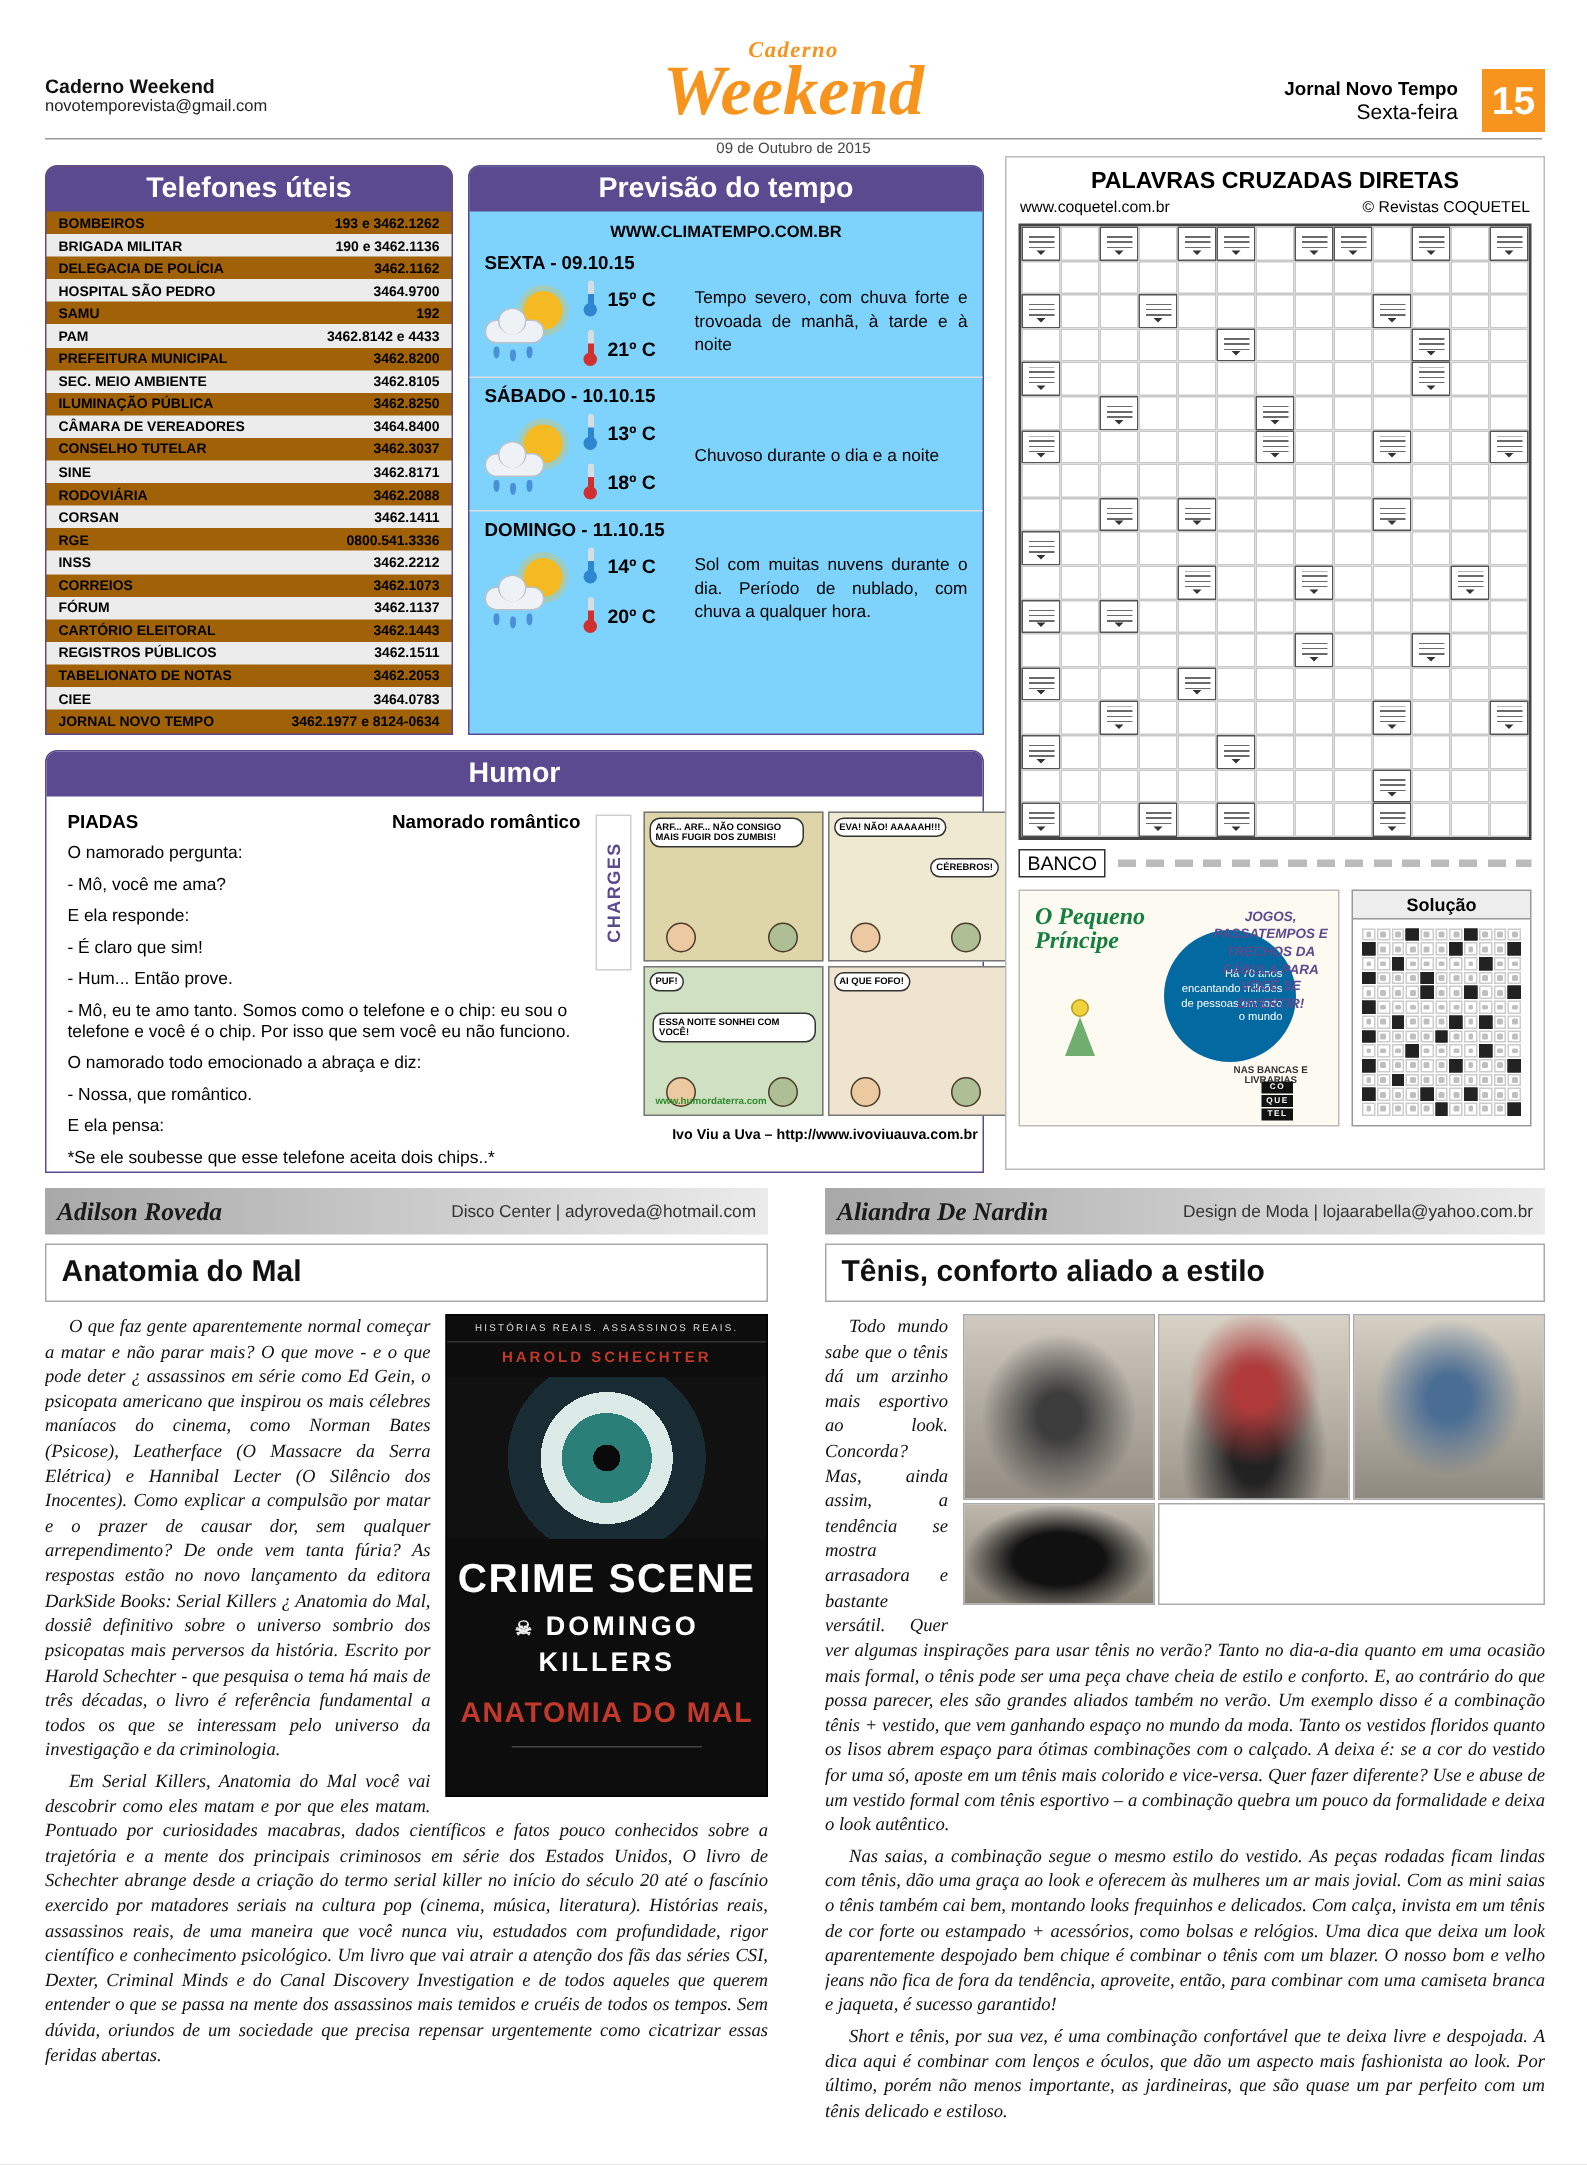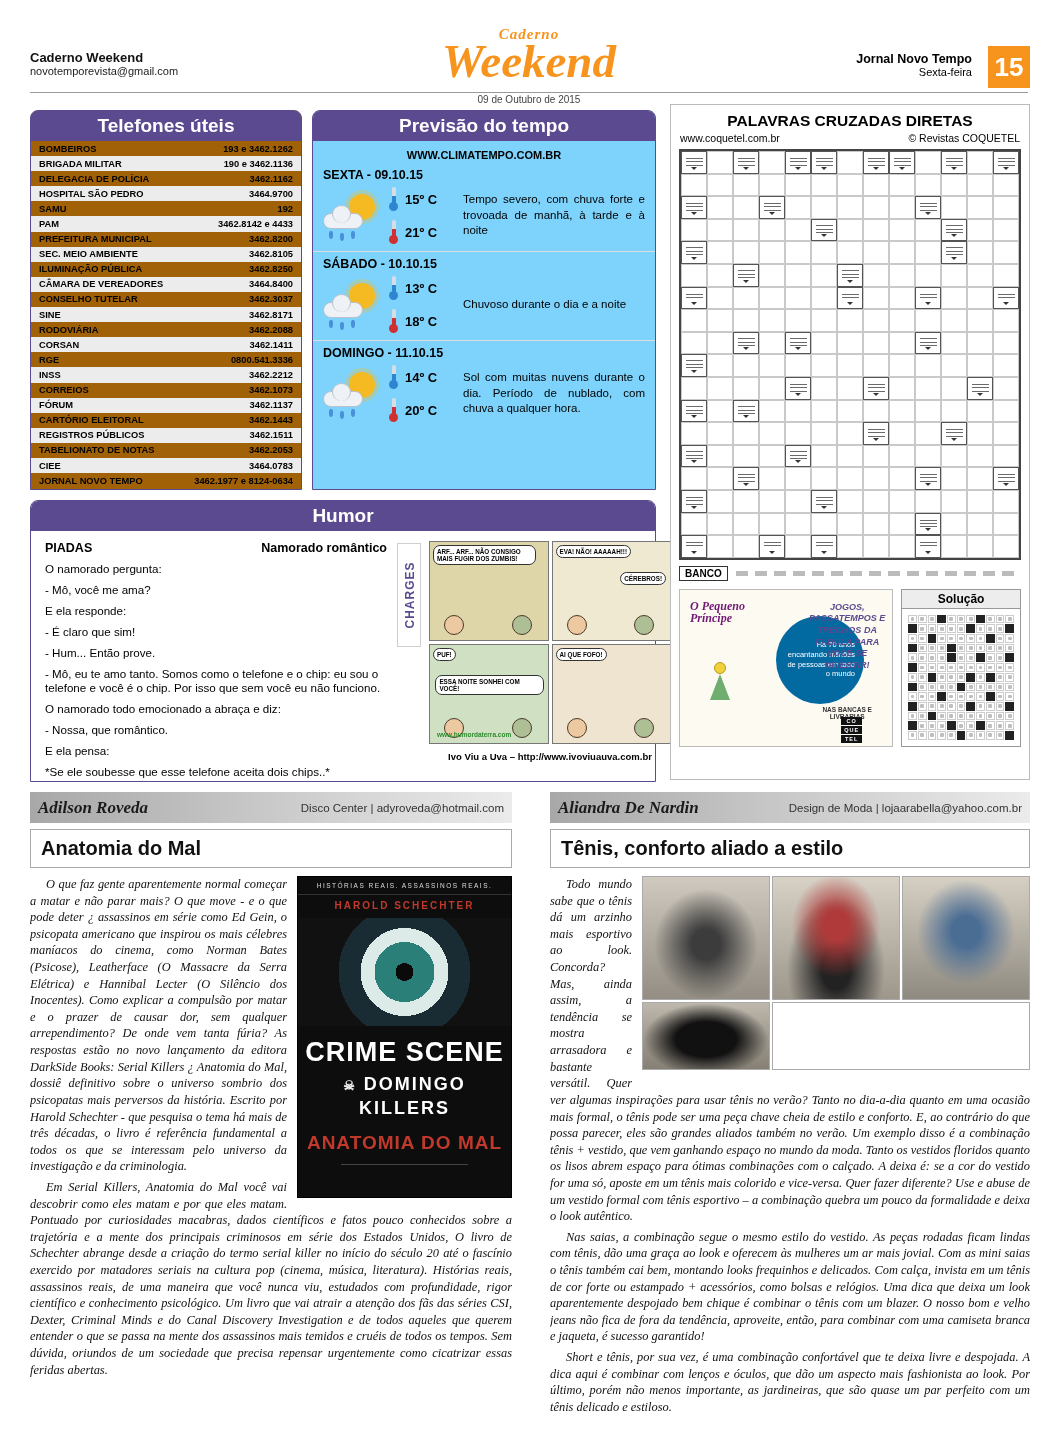--- a/index.html
+++ b/index.html
@@ -10,21 +10,21 @@
   .mast-left { position: absolute; left: 30px; top: 50px; }
   .brand { font-weight: bold; font-size: 13px; color: #111; }
   .email { font-size: 11px; color: #222; }
   .mast-center { position: absolute; left: 0; right: 0; top: 26px; text-align: center; color: var(--orange, #f7941d); }
   .logo-top { font-family: "Liberation Serif", serif; font-style: italic; font-weight: bold; font-size: 15px; letter-spacing: 1px; }
   .logo-main { font-family: "Liberation Serif", serif; font-style: italic; font-weight: bold; font-size: 47px; line-height: 0.9; margin-top: -3px; }
   .mast-rule { position: absolute; left: 30px; right: 30px; top: 92px; border-top: 1px solid #999; }
   .mast-date { position: absolute; left: 0; right: 0; top: 94px; text-align: center; font-size: 10px; color: #444; }
   .mast-right { position: absolute; right: 86px; top: 52px; text-align: right; }
   .mast-right .paper { font-weight: bold; font-size: 12.5px; }
-  .mast-right .weekday { font-size: 11px; }
+  .mast-right .weekday { font-size: 14px; }
   .page-num { position: absolute; right: 28px; top: 46px; width: 42px; height: 42px; background: var(--orange, #f7941d); color: #fff; font-weight: bold; font-size: 26px; display: flex; align-items: center; justify-content: center; }
 
   
   .sec-hdr { background: var(--purple, #5b4a8f); color: #fff; font-weight: bold; font-size: 19px; text-align: center; padding: 4px 0; border-radius: 7px 7px 0 0; }
   .tel-box { position: absolute; left: 30px; top: 110px; width: 272px; height: 380px; border: 1px solid var(--purple, #5b4a8f); border-radius: 8px 8px 0 0; background: #a16207; }
   .tel-row { display: flex; justify-content: space-between; align-items: center; padding: 0 8px; font-size: 9.3px; font-weight: bold; height: 15.1px; }
   .tel-row:nth-child(even) { background: #ececec; }
   .tel-name { white-space: nowrap; }
   .tel-num { white-space: nowrap; }
 
@@ -71,25 +71,25 @@
 
   
   .xw-box { position: absolute; left: 670px; top: 104px; width: 360px; height: 676px; border: 1px solid #bbb; padding: 7px 8px; background: #fff; }
   .xw-title { text-align: center; font-weight: bold; font-size: 15.5px; }
   .xw-meta { display: flex; justify-content: space-between; font-size: 10.5px; margin: 2px 1px 5px; }
   .xw-grid { display: grid; grid-template-columns: repeat(13, 1fr); border: 2px solid #444; }
   .xw-cell { height: 22.6px; border: 1px solid #c9c9c9; background: #fff; position: relative; }
   .xw-cell.clue { border: 1px solid #555; background-image: repeating-linear-gradient(to bottom, transparent 0 2.5px, #6a6a6a 2.5px 3.5px); background-size: 17px 12px; background-position: center 3px; background-repeat: no-repeat; }
   .xw-cell.clue::after { content: ""; position: absolute; left: 50%; bottom: 0; border: 3px solid transparent; border-top-color: #333; transform: translateX(-50%); }
   .xw-banco { display: flex; align-items: center; gap: 8px; margin-top: 6px; }
-  .banco-label { border: 1px solid #333; padding: 1px 5px; font-size: 10px; font-weight: bold; }
+  .banco-label { border: 1px solid #333; padding: 1px 5px; font-size: 13px; font-weight: normal; }
   .banco-line { flex: 1; height: 5px; background: repeating-linear-gradient(to right, #bbb 0 12px, transparent 12px 19px); }
   .xw-bottom { display: flex; gap: 8px; margin-top: 8px; height: 158px; }
   .ad-box { flex: 1.8; border: 1px solid #bbb; position: relative; background: #fdfaf2; overflow: hidden; }
-  .ad-title { position: absolute; left: 10px; top: 10px; width: 96px; font-family: "Liberation Serif", serif; font-style: italic; font-weight: bold; font-size: 12px; color: #701a75; line-height: 1.05; }
+  .ad-title { position: absolute; left: 10px; top: 10px; width: 96px; font-family: "Liberation Serif", serif; font-style: italic; font-weight: bold; font-size: 16px; color: #15803d; line-height: 1.05; }
   .prince-head { position: absolute; left: 34px; top: 72px; width: 12px; height: 12px; border-radius: 50%; background: #f2d23c; border: 1px solid #b89a1e; }
   .prince-body { position: absolute; left: 30px; top: 84px; width: 0; height: 0; border-left: 10px solid transparent; border-right: 10px solid transparent; border-bottom: 26px solid #6fae6f; }
   .ad-badge { position: absolute; left: 96px; top: 26px; width: 88px; height: 88px; border-radius: 50%; background: #0369a1; color: #fff; font-size: 7.5px; text-align: right; display: flex; align-items: center; justify-content: center; padding: 9px; line-height: 1.3; }
   .ad-promo { position: absolute; right: 5px; top: 12px; width: 80px; color: var(--purple, #5b4a8f); font-weight: bold; font-style: italic; font-size: 9px; text-align: center; line-height: 1.3; }
   .ad-footer { position: absolute; right: 5px; bottom: 26px; width: 80px; font-size: 6.5px; text-align: center; font-weight: bold; color: #333; }
   .ad-logo { position: absolute; right: 30px; bottom: 3px; display: flex; flex-direction: column; gap: 1px; }
   .ad-logo span { background: #111; color: #fff; font-size: 5.5px; font-weight: bold; padding: 1px 3px; text-align: center; letter-spacing: 1px; }
   .sol-box { flex: 1; border: 1px solid #999; display: flex; flex-direction: column; background: #fff; }
   .sol-title { text-align: center; font-weight: bold; font-size: 12px; border-bottom: 1px solid #999; background: #ededed; padding: 2px 0; }
   .sol-grid { display: grid; grid-template-columns: repeat(11, 1fr); grid-auto-rows: 1fr; gap: 1px; padding: 6px; flex: 1; }

